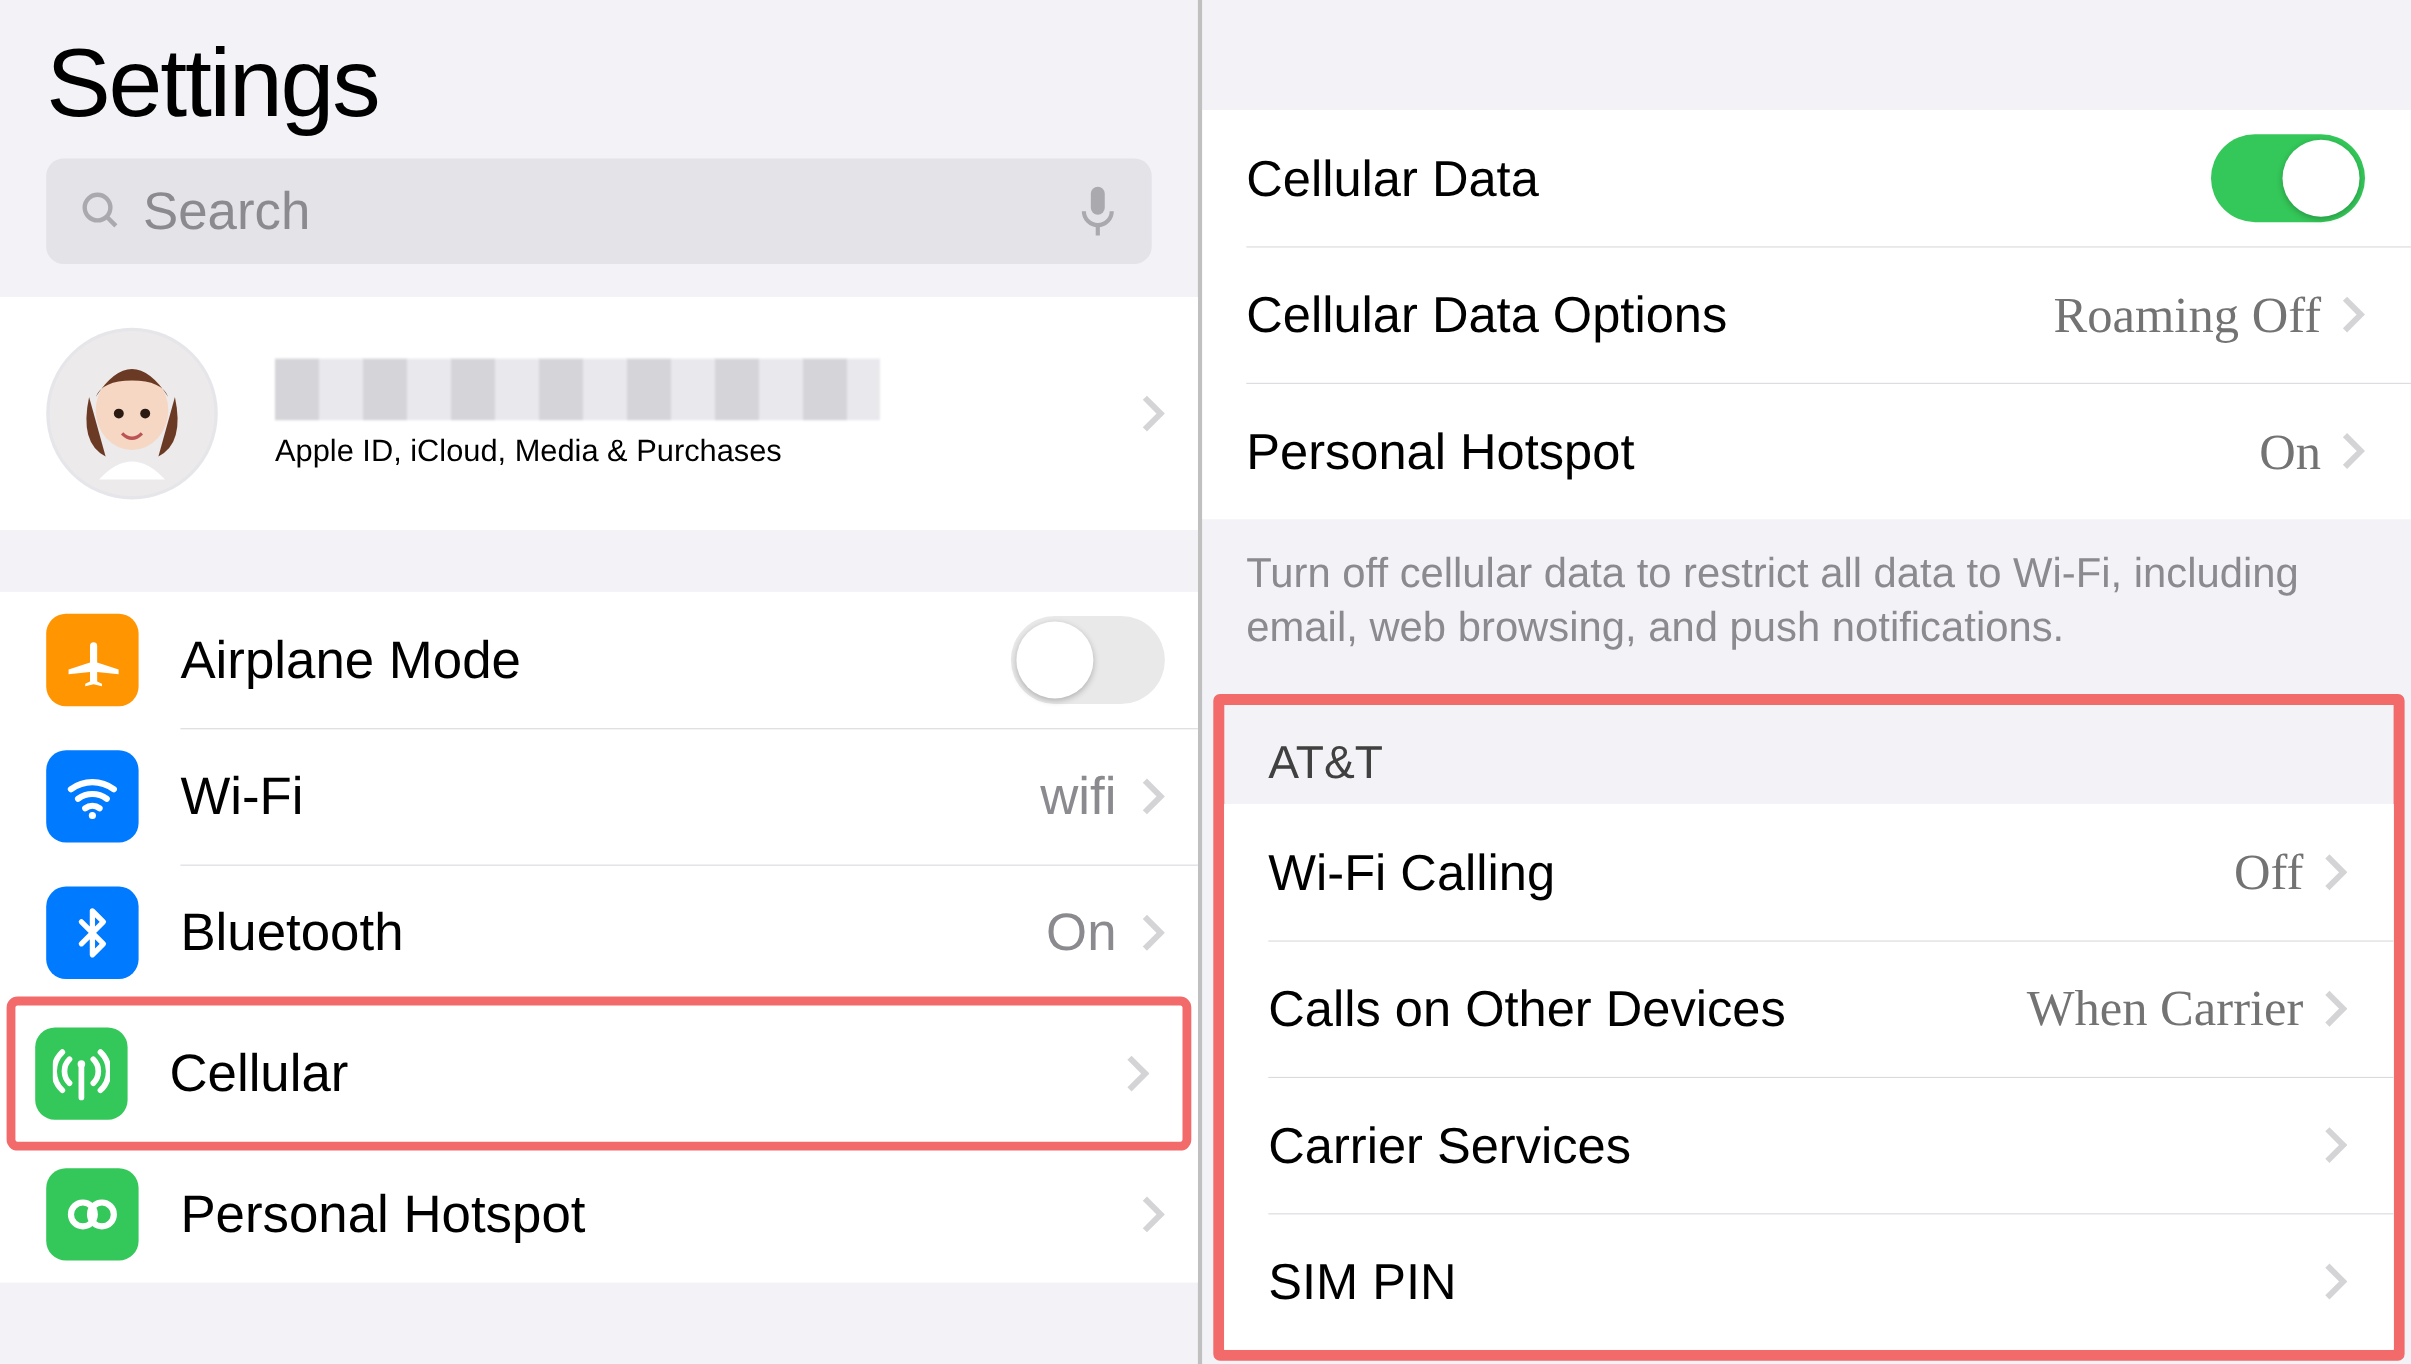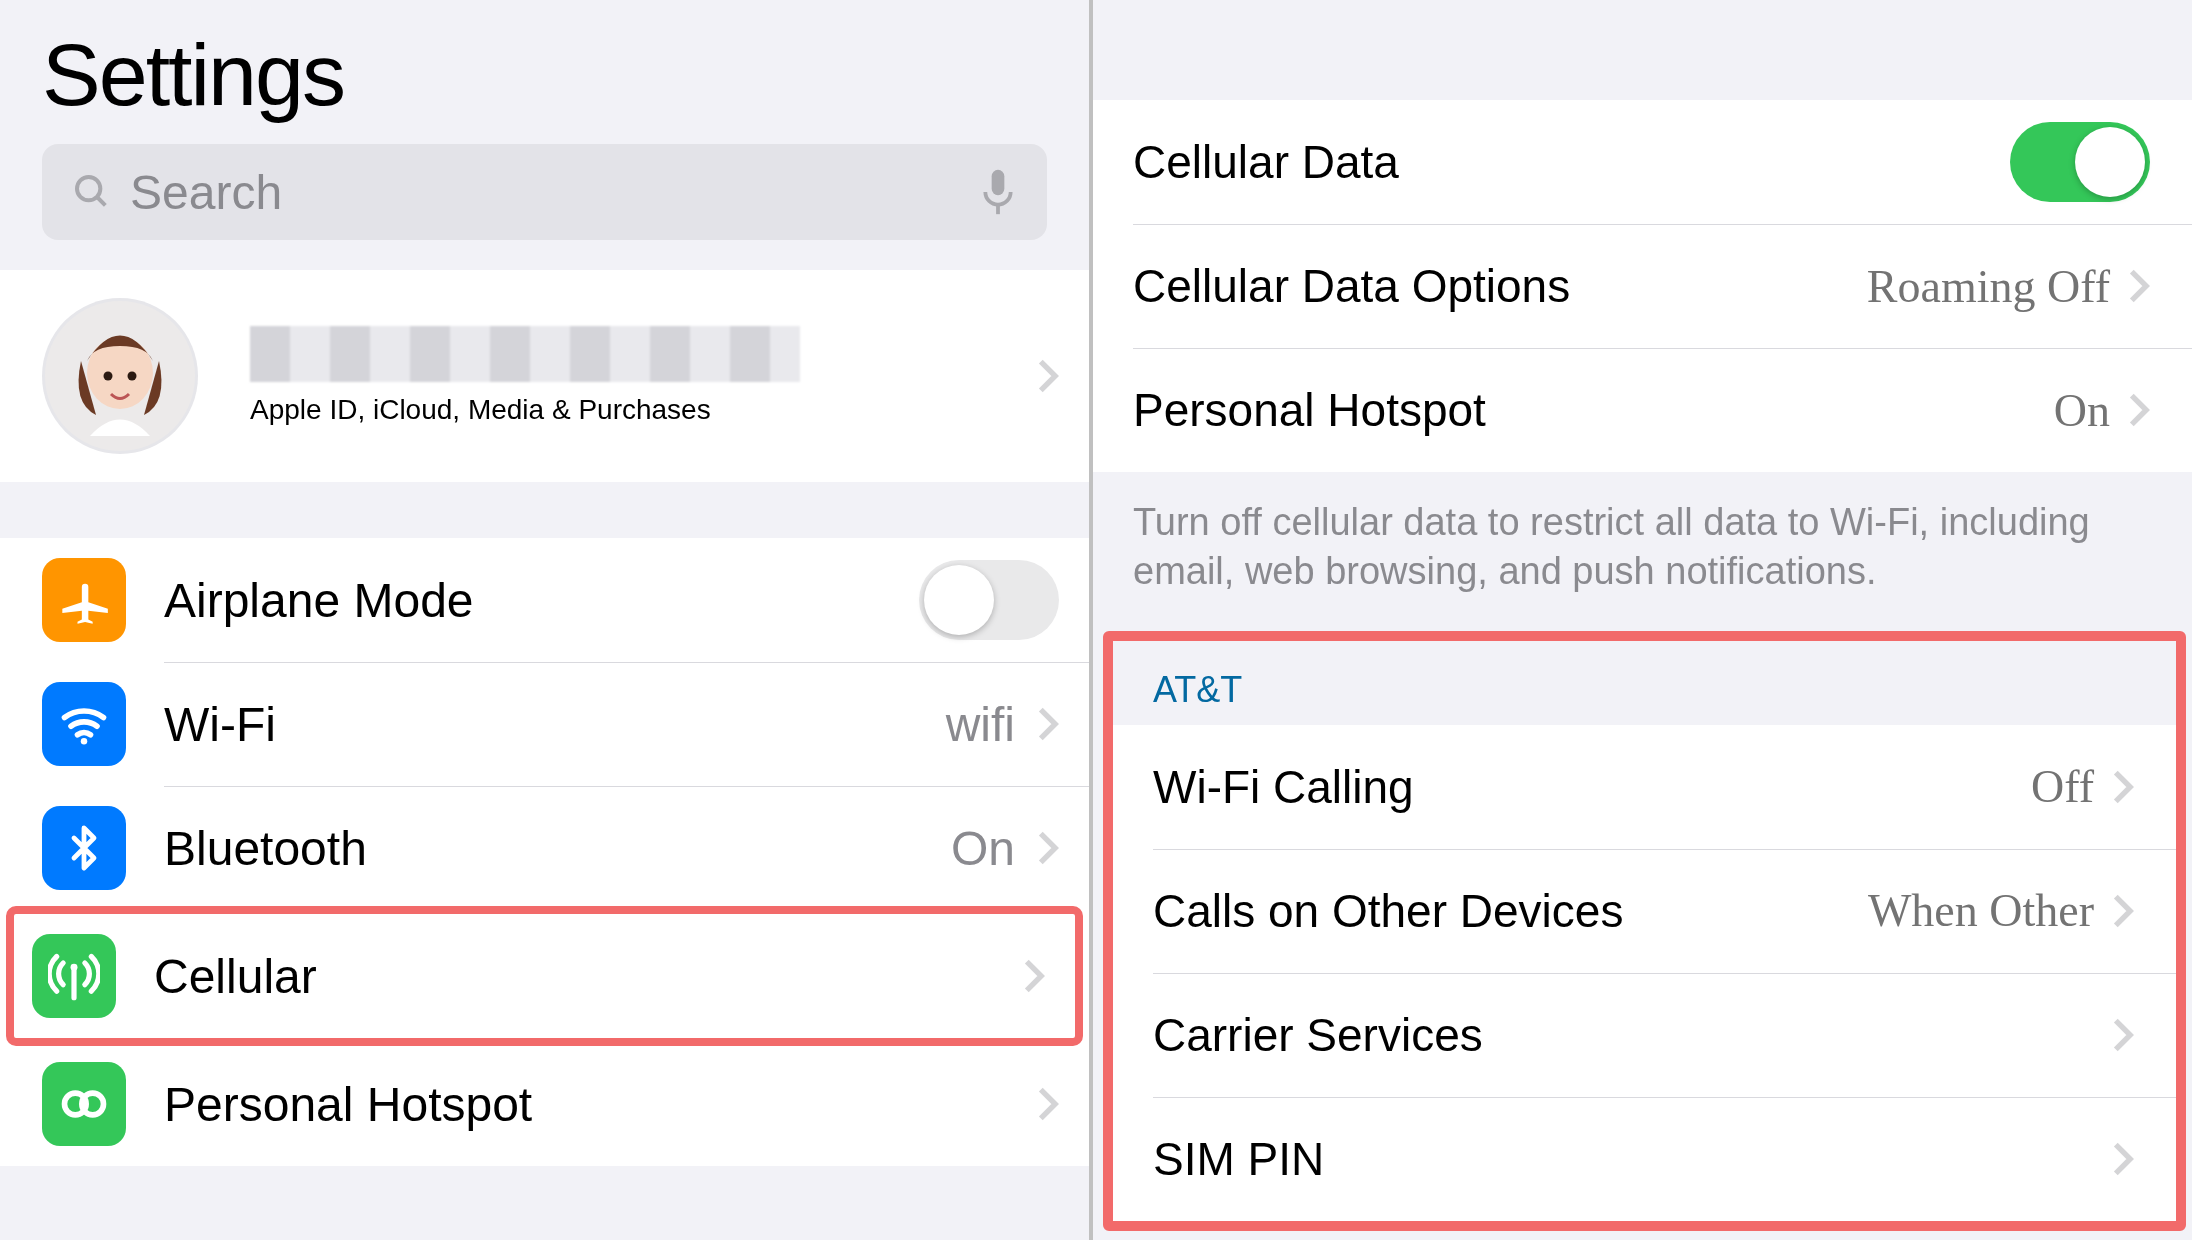--- a/index.html
+++ b/index.html
@@ -131,22 +131,22 @@
   }
   .r-row .label { font-size: 46px; flex:1; }
   .r-row .value { font-size: 46px; color:#737373; margin-right: 18px; font-family: Liberation Serif, serif; }
   .footer-note {
     font-size: 38px;
     color:#8a8a8f;
     padding: 26px 42px 34px 40px;
     line-height: 1.3;
   }
   .section-header {
-    font-size: 36px;
-    color:#0369a1;
+    font-size: 42px;
+    color:#404040;
     padding: 28px 40px 14px 40px;
     text-transform: none;
   }
 
   .right-highlight {
     border: 10px solid #f26a6a;
     border-radius: 6px;
     margin: 0 6px 0 10px;
   }
 </style>
@@ -307,21 +307,21 @@
     <div class="r-group">
       <div class="r-row">
         <span class="label">Wi-Fi Calling</span>
         <span class="value">Off</span>
         <svg class="chev" viewBox="0 0 12 20" fill="none" stroke="#9a9aa0" stroke-width="3">
             <polyline points="2,2 10,10 2,18"></polyline>
           </svg>
       </div>
       <div class="r-row">
         <span class="label">Calls on Other Devices</span>
-        <span class="value">When Other</span>
+        <span class="value">When Carrier</span>
         <svg class="chev" viewBox="0 0 12 20" fill="none" stroke="#9a9aa0" stroke-width="3">
             <polyline points="2,2 10,10 2,18"></polyline>
           </svg>
       </div>
       <div class="r-row">
         <span class="label">Carrier Services</span>
         <svg class="chev" viewBox="0 0 12 20" fill="none" stroke="#9a9aa0" stroke-width="3">
             <polyline points="2,2 10,10 2,18"></polyline>
           </svg>
       </div>

